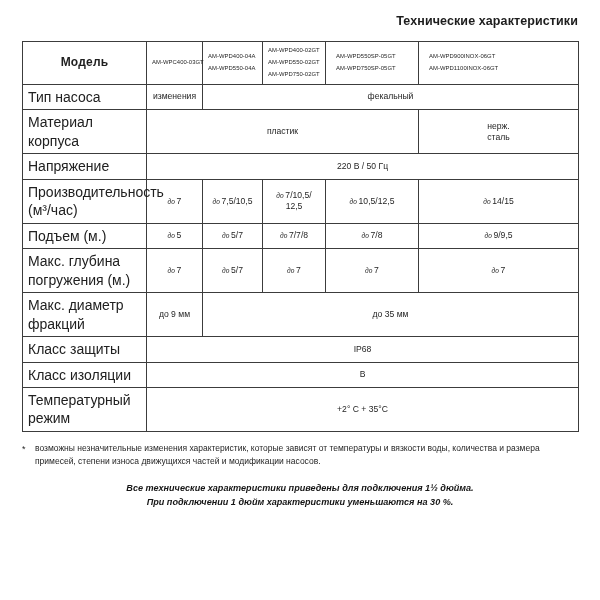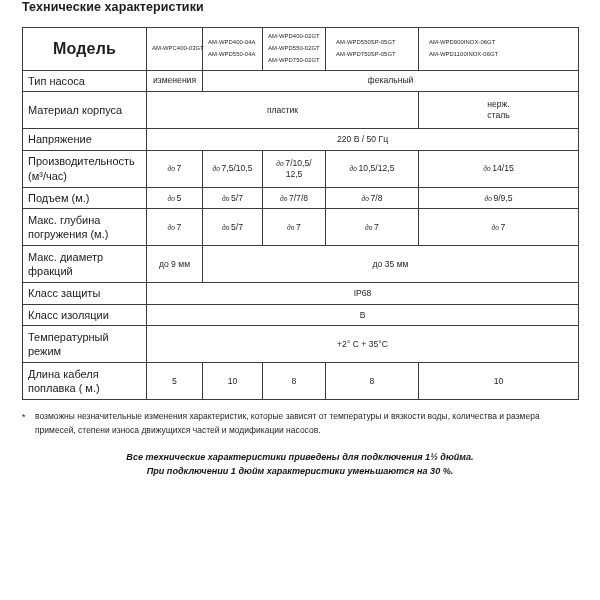--- a/index.html
+++ b/index.html
@@ -15,50 +15,51 @@
     overflow: hidden;
   }
   .page {
     position: relative;
     width: 600px;
     height: 600px;
     box-sizing: border-box;
     padding: 0 22px;
   }
   .doc-title {
-    text-align: left;
+    text-align: right;
     font-size: 12.5px;
     font-weight: bold;
     color: #1d1d1d;
     letter-spacing: 0.1px;
+    padding-top: 14px;
     padding-bottom: 13px;
   }
   table.spec {
     width: 556px;
     border-collapse: collapse;
     table-layout: fixed;
     font-size: 8.4px;
     color: #1f1f1f;
   }
   table.spec td {
     border: 1px solid #3c3c3c;
     padding: 3px 5px;
     vertical-align: middle;
     line-height: 1.32;
   }
   .lbl {
-    font-size: 11px;
+    font-size: 14px;
     color: #202020;
     text-align: left;
     padding-left: 8px;
   }
   .model-head {
     text-align: center;
     font-weight: bold;
-    font-size: 16px;
+    font-size: 12px;
     letter-spacing: 0.2px;
   }
   .mcell {
     text-align: left;
     font-size: 5.9px;
     letter-spacing: 0.05px;
     color: #262626;
     padding: 6px 4px 6px 6px;
   }
   .mcell div {
@@ -224,31 +225,20 @@
 
       <tr class="row-tall">
         <td class="lbl">
           <div>Температурный</div>
           <div>режим</div>
         </td>
         <td class="val" colspan="5">+2° C + 35°C</td>
       </tr>
 
 
-      <tr class="row-tall">
-        <td class="lbl">
-          <div>Длина кабеля</div>
-          <div>поплавка ( м.)</div>
-        </td>
-        <td class="val">5</td>
-        <td class="val">10</td>
-        <td class="val">8</td>
-        <td class="val">8</td>
-        <td class="val">10</td>
-      </tr>
 
     </tbody>
   </table>
 
   <div class="note">
     <div class="note-star">*</div>
     <div class="note-body">возможны незначительные изменения характеристик, которые зависят от температуры и вязкости воды, количества и размера примесей, степени износа движущихся частей и модификации насосов.</div>
   </div>
 
   <div class="closing">

